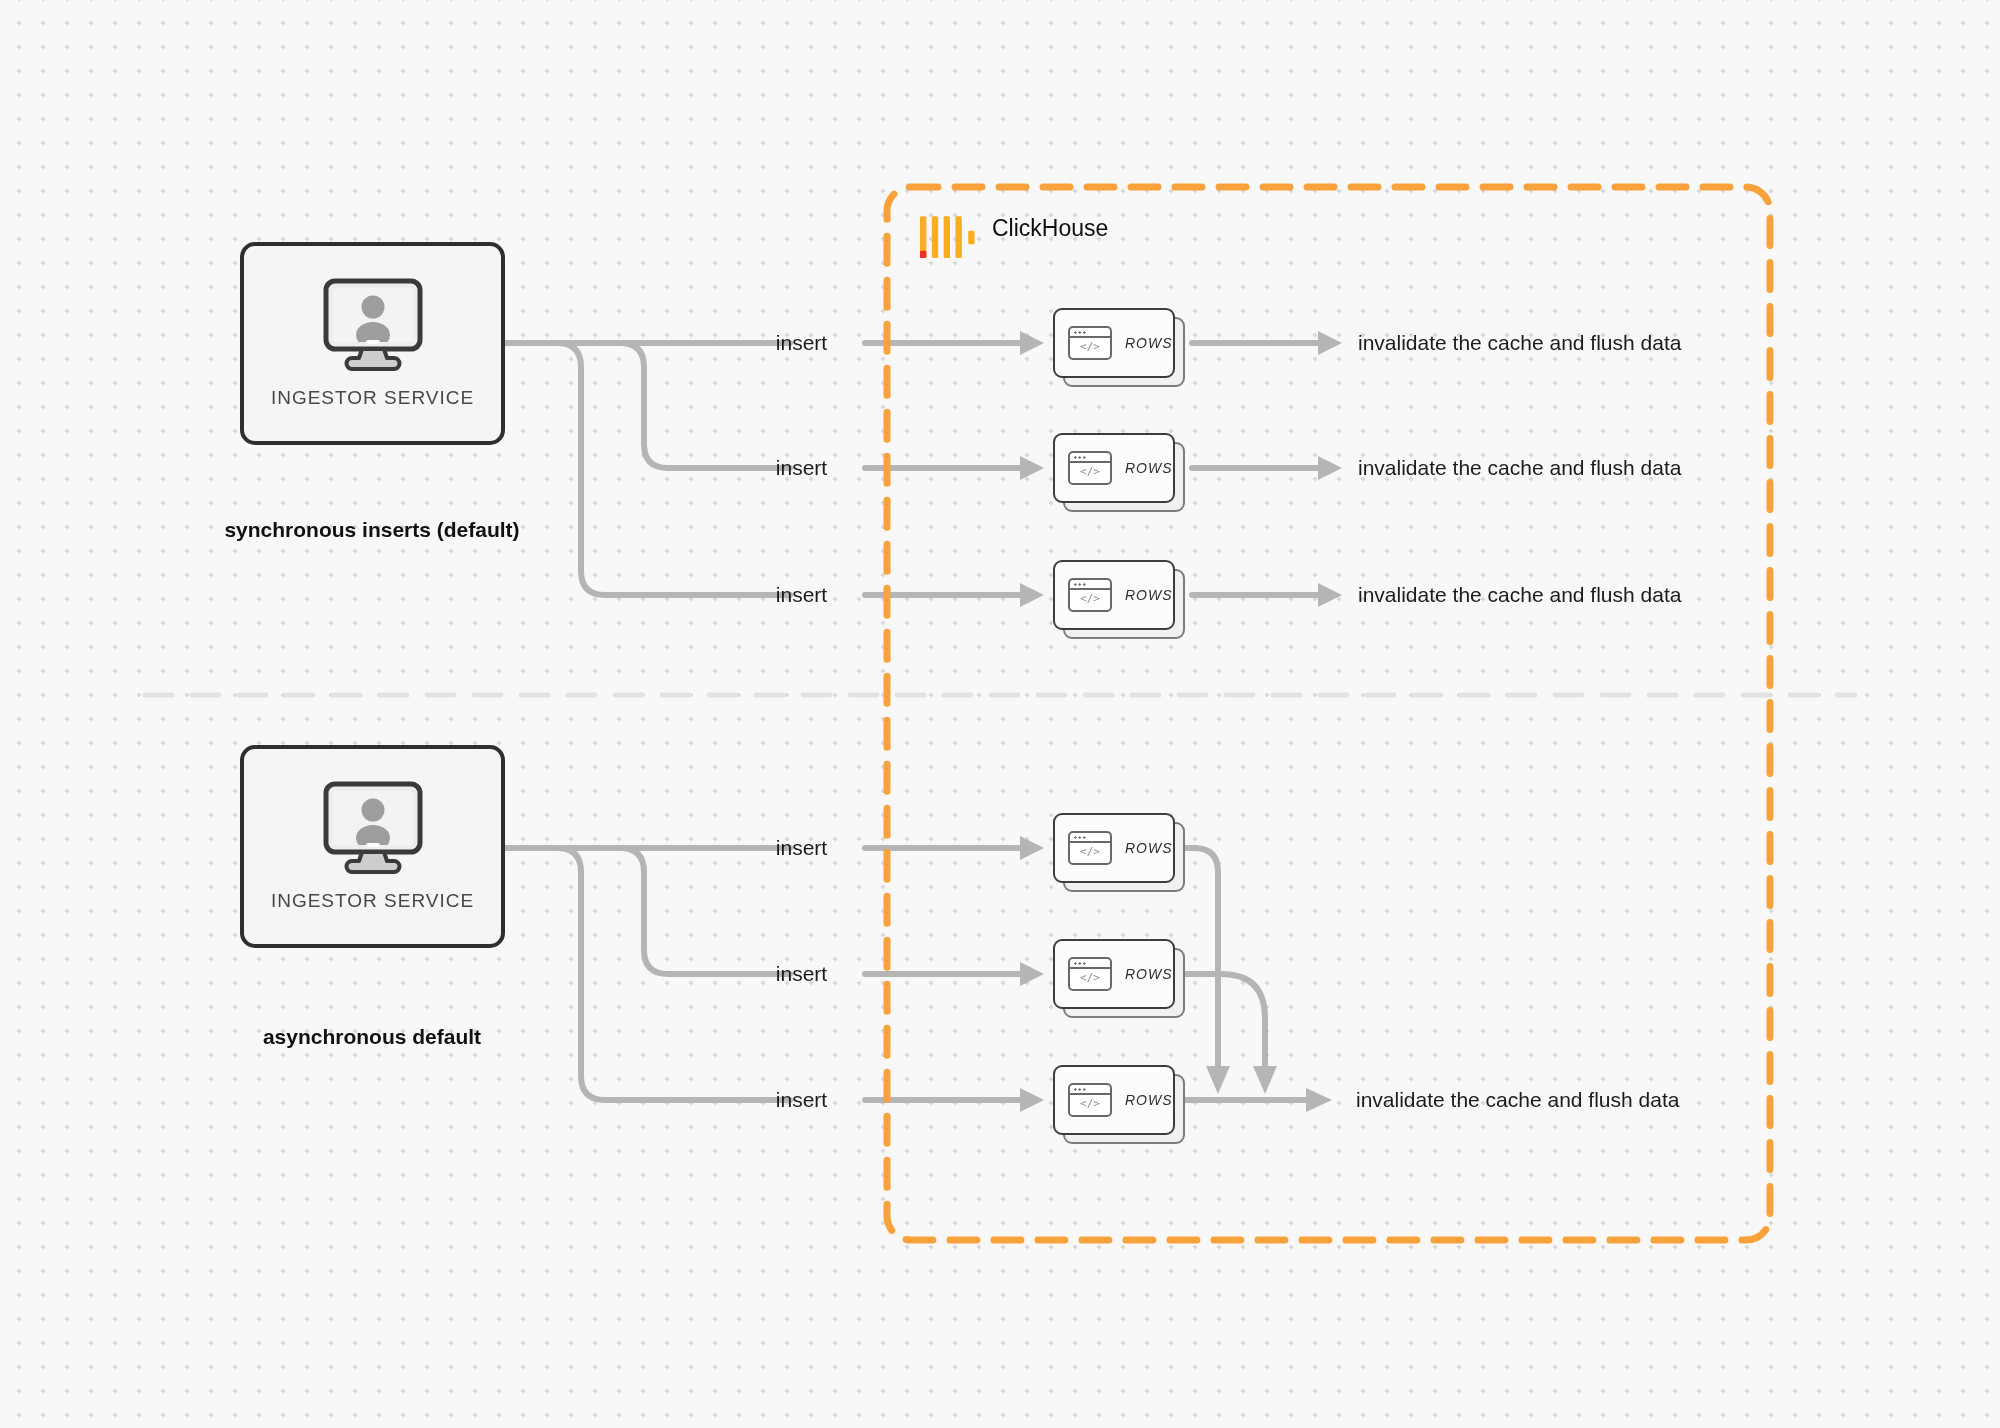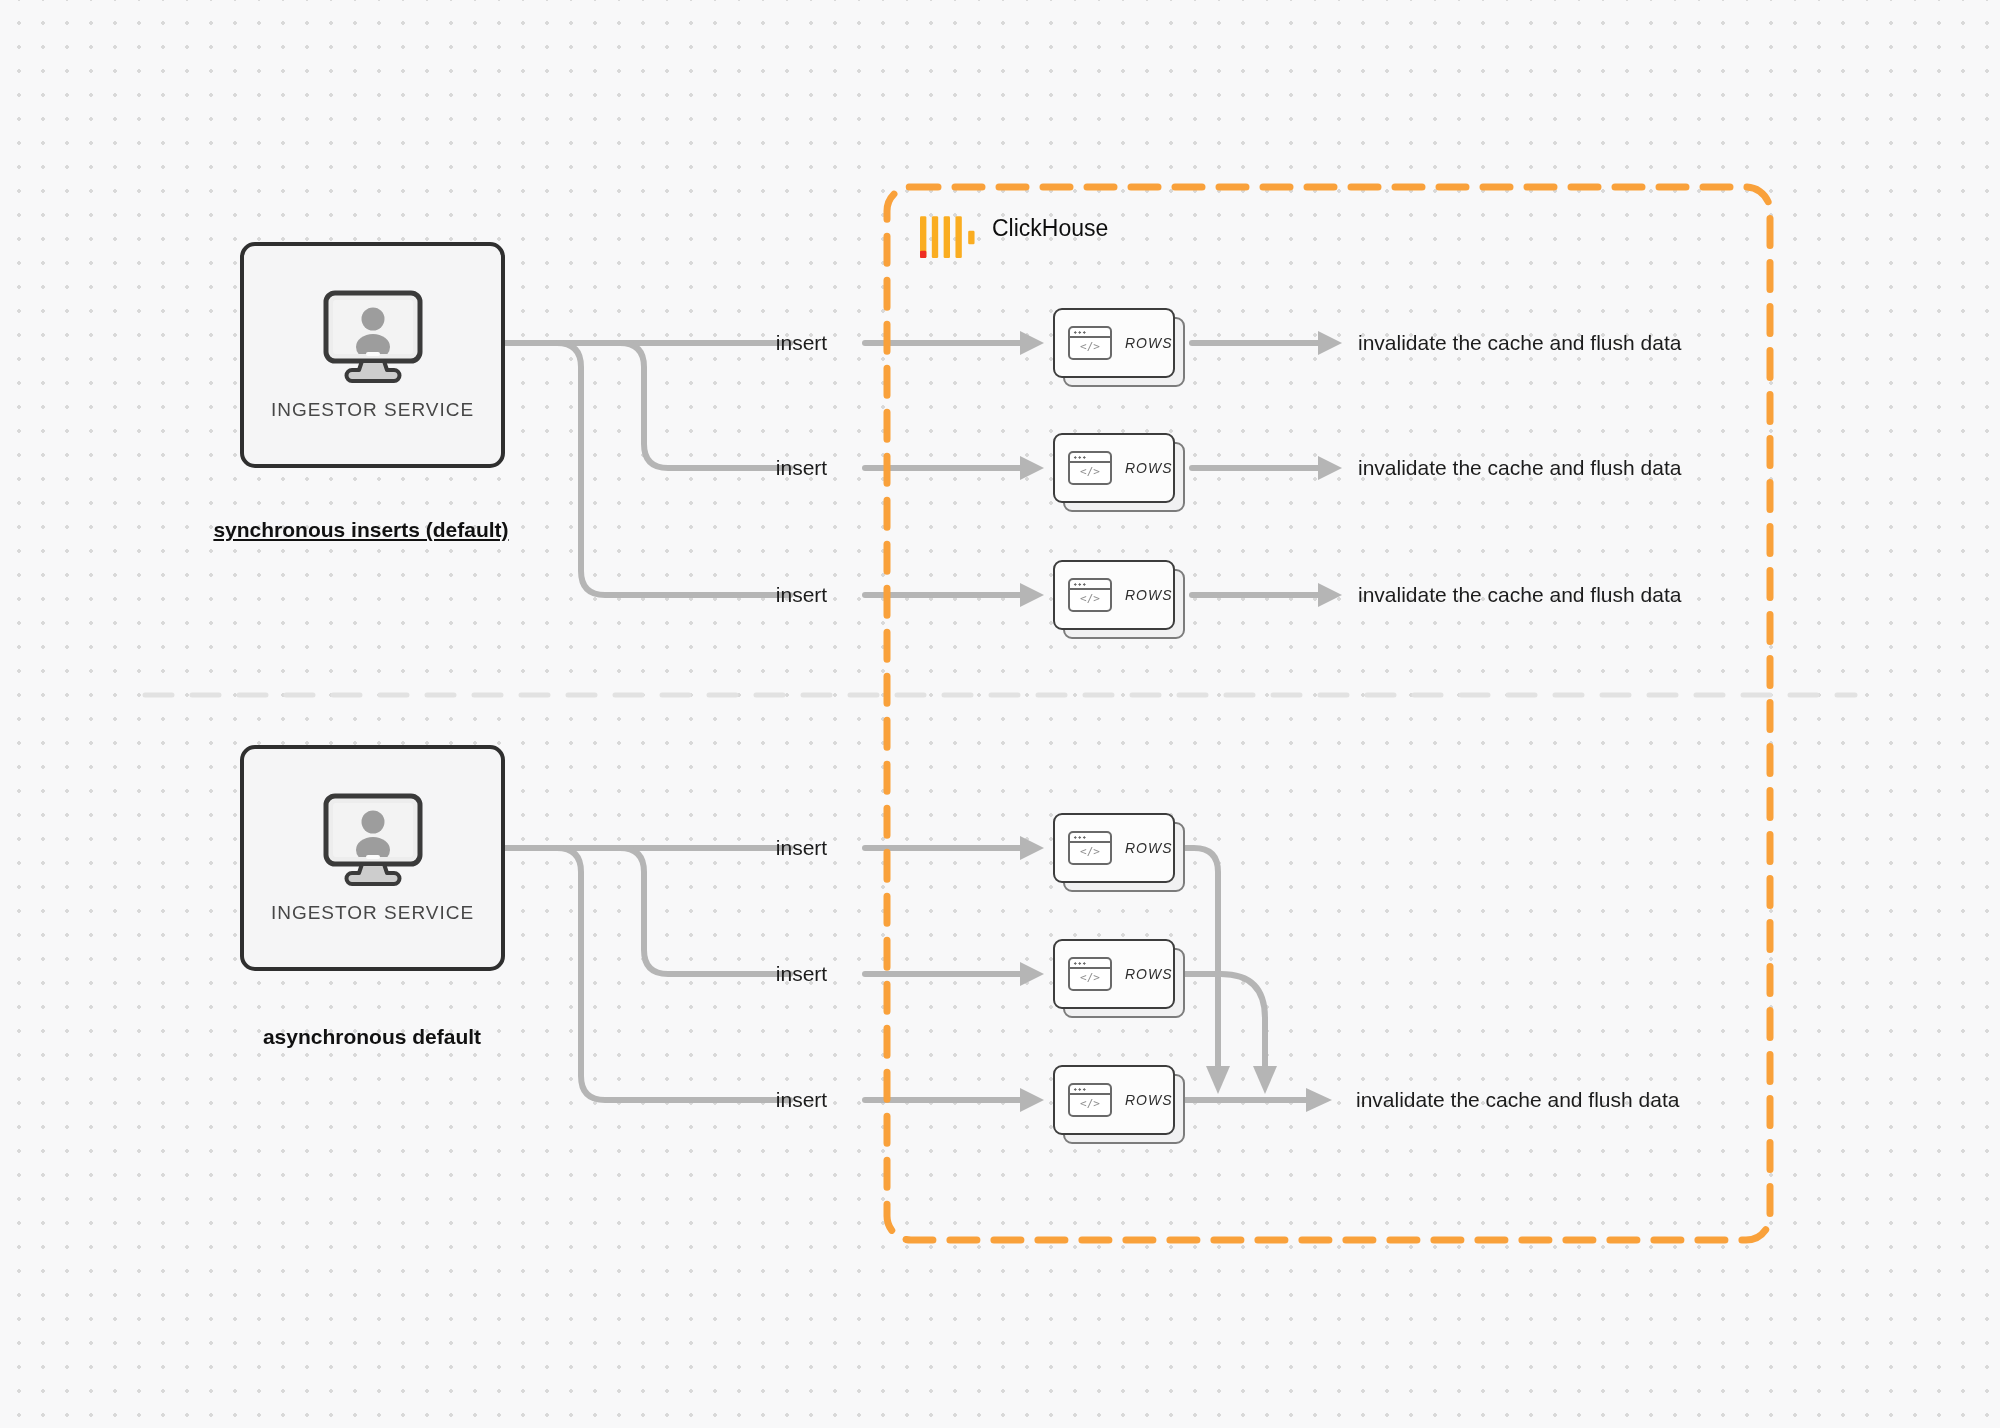--- a/index.html
+++ b/index.html
@@ -8,37 +8,37 @@
     background-color:#f8f8f9;
     background-image:radial-gradient(circle,#d9d9d9 1.6px,transparent 1.7px);
     background-size:24px 24px;background-position:7px 11px;
     font-family:"Liberation Sans",sans-serif;color:#1f1f1f;
   }
   .connectors{position:absolute;left:0;top:0;z-index:1;}
   .abs{position:absolute;z-index:2;}
 
   
   .ingestor-box{
-    left:240px;width:265px;height:226px;
+    left:240px;width:265px;height:203px;
     background:#f5f5f6;border:4px solid #2f2f2f;border-radius:15px;
     box-sizing:border-box;display:flex;flex-direction:column;
     align-items:center;justify-content:center;gap:13px;
   }
   .ingestor-box.sync{top:242px;}
   .ingestor-box.async{top:745px;}
   .ingestor-label{
     font-size:19px;letter-spacing:1px;color:#474747;white-space:nowrap;
   }
 
   
   .section-label{
     width:340px;text-align:center;font-size:21px;font-weight:bold;color:#111;
     white-space:nowrap;
   }
-  .section-label.sync{left:191px;top:518px;text-decoration:underline;}
+  .section-label.sync{left:202px;top:518px;}
   .section-label.async{left:202px;top:1025px;}
 
   
   .ch-header{left:920px;top:215px;display:flex;align-items:flex-start;gap:12px;}
   .ch-name{font-size:23px;font-weight:500;color:#0e0e0e;}
 
   
   .insert-label{
     left:748px;width:107px;text-align:center;font-size:21px;color:#1c1c1c;
     line-height:30px;height:30px;

